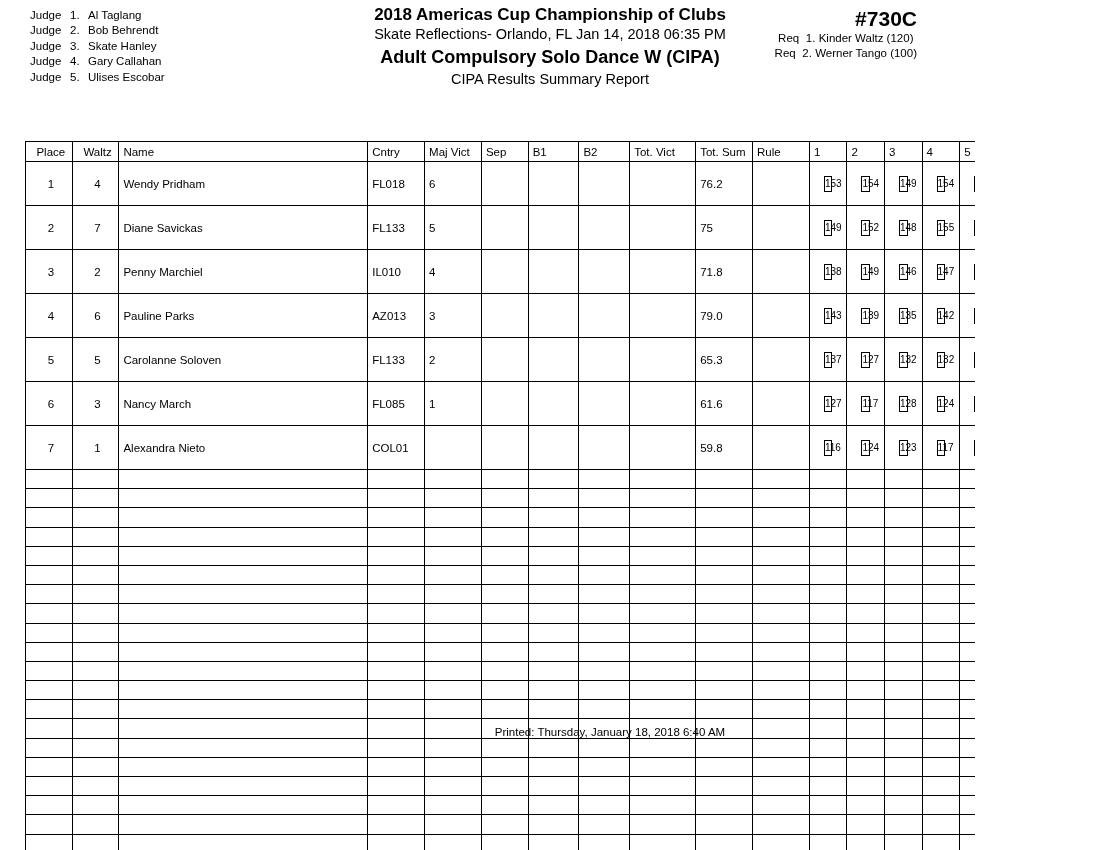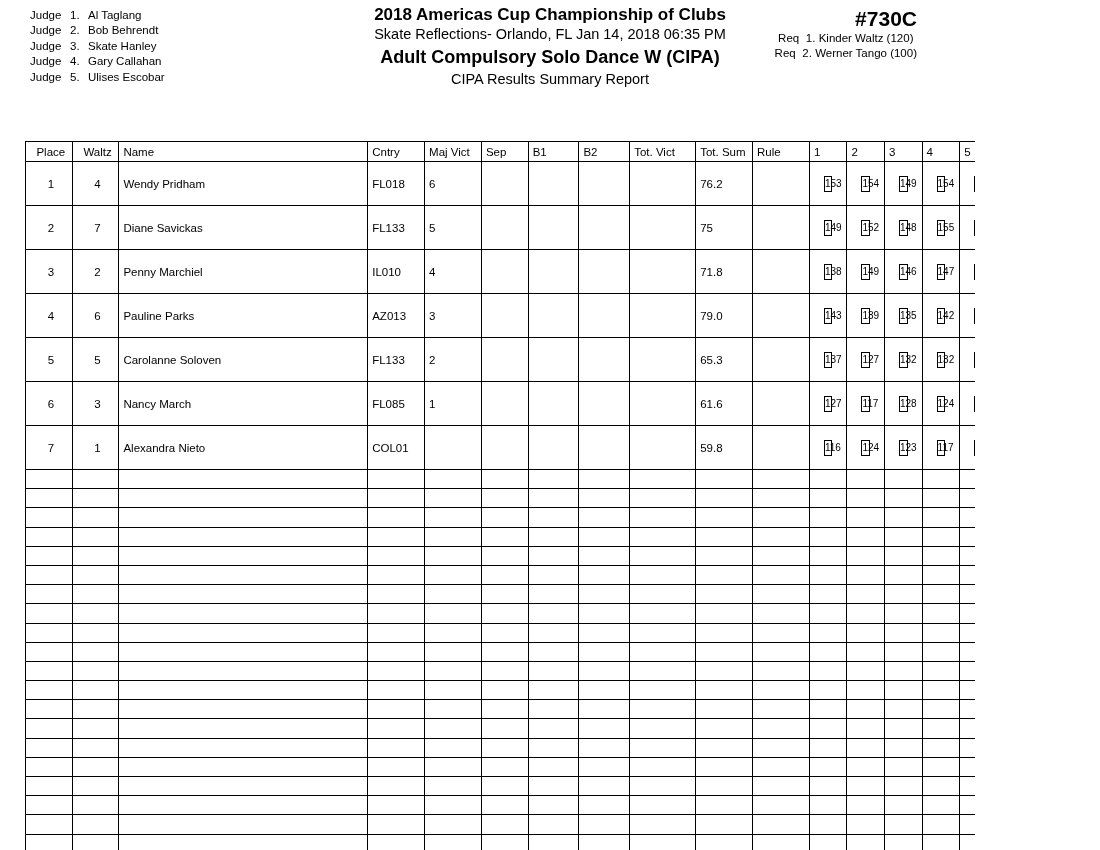--- a/index.html
+++ b/index.html
@@ -857,13 +857,14 @@
           <td class="c-j">&nbsp;</td>
           <td class="c-j">&nbsp;</td>
           <td class="c-j">&nbsp;</td>
           <td class="c-j">&nbsp;</td>
           <td class="c-j">&nbsp;</td>
           <td class="c-j">&nbsp;</td>
         </tr>
       </tbody>
   </table>
 
+  <div class="printed">Printed:  Thursday, January 18, 2018  6:40 AM</div>
 </div>
 
 </body></html>

